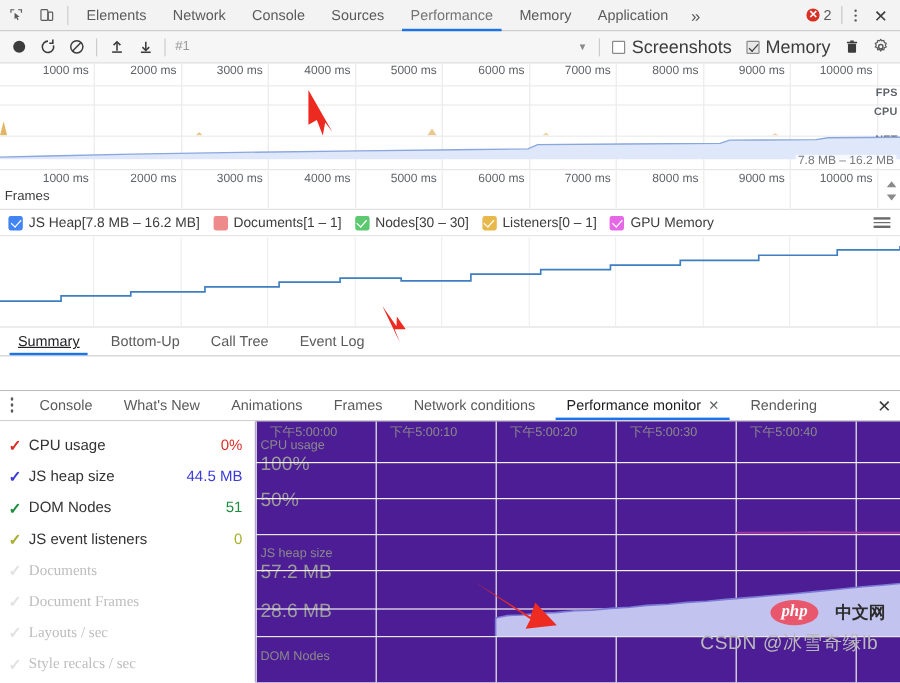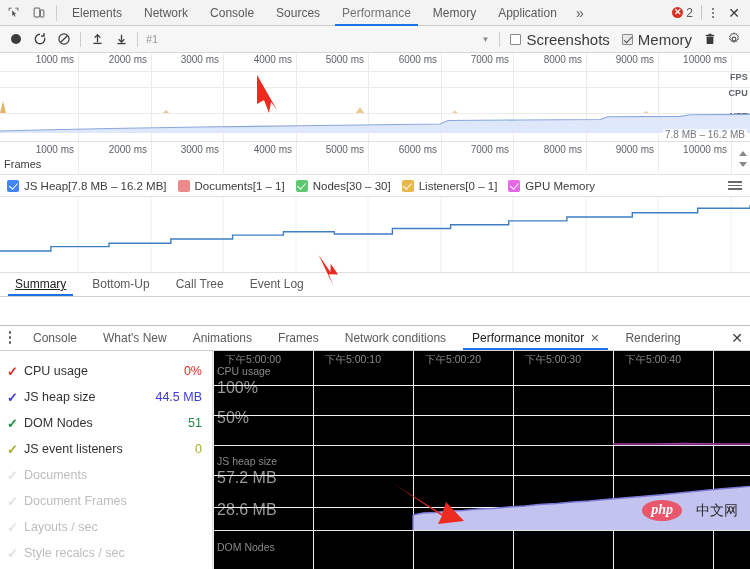--- a/index.html
+++ b/index.html
@@ -132,24 +132,24 @@
   .dclose{ margin-left:auto; width:26px; height:25px; display:flex; align-items:center; justify-content:center; font-size:14px; color:#3c3c3c; cursor:pointer;}
 
   .pm-body{ flex:1; display:flex; overflow:hidden; position:relative; }
   .pm-side{ width:213px; flex:none; border-right:1px solid #e0e0e0; padding-top:7px; background:#fff;}
   .pm-metric{
     display:flex; align-items:center; height:26px; padding:0 10px 0 7px; font-size:12.5px; cursor:pointer;
   }
   .pm-check{ width:17px; flex:none; font-size:13px; line-height:1; font-weight:bold; }
   .pm-name{ flex:1; }
   .pm-val{ font-variant-numeric:tabular-nums; }
-  .pm-metric.off .pm-name{ color:#bdbdbd; }
+  .pm-metric.off .pm-name{ color:#bdbdbd;font-family:Liberation Serif, serif; }
   .pm-metric.off .pm-check{ color:#e2e2e2; }
 
-  .pm-graph{ flex:1; position:relative; overflow:hidden; background:#000000; }
+  .pm-graph{ flex:1; position:relative; overflow:hidden; background:#4c1d95; }
   .pm-timelbl{ position:absolute; top:2px; font-size:10.5px; color:#8a8a8a; white-space:nowrap; }
   .pm-vgrid{ position:absolute; top:0; bottom:0; border-left:1px solid #f0f0f0; }
   .pm-hgrid{ position:absolute; left:0; right:0; border-top:1px solid #f2f2f2; }
   .pm-secname{ position:absolute; font-size:10.5px; color:#8a8a8a; left:4px; white-space:nowrap;}
   .pm-axislbl{ position:absolute; font-size:16px; color:#9a9a9a; left:4px; white-space:nowrap;}
   .pm-divider{ position:absolute; left:0; right:0; height:1px; background:#e6e6e6; }
 
   
   .arrow{ position:absolute; pointer-events:none; }
 
@@ -158,21 +158,21 @@
     position:absolute; font-size:16px; color:#b9b9b9; white-space:nowrap; pointer-events:none;
     letter-spacing:.5px;
   }
   .wm-php{
     position:absolute; display:flex; align-items:center; gap:14px; pointer-events:none;
   }
   .wm-php .oval{
     background:#e8576b; color:#fff; border-radius:50%/50%; padding:2px 9px 3px 9px;
     font-size:14px; font-style:italic; font-family:"Liberation Serif", serif; font-weight:bold;
   }
-  .wm-php .cn{ font-size:14px; color:#2b2b2b; font-weight:normal; }
+  .wm-php .cn{ font-size:14px; color:#2b2b2b; font-weight:bold; }
 </style>
 </head>
 <body>
 
 <div id="app">
 
   <div class="topbar">
     <div class="tb-icon" title="Inspect">
       <svg width="13" height="13" viewBox="0 0 16 16">
           <path d="M2 2h4v1.2H3.2v2.6H2V2zM10 2h4v3.8h-1.2V3.2H10V2z" fill="#5a5a5a"></path>
@@ -517,20 +517,21 @@
         </svg>
         <div class="pm-divider" style="top:179px;"></div>
 
         <div class="pm-secname" style="top:190px;">DOM Nodes</div>
       </div>
 
       <div class="wm-php" style="right:12px; bottom:48px;">
         <span class="oval">php</span>
         <span class="cn">中文网</span>
       </div>
+      <div class="wm-csdn" style="right:18px; bottom:22px;">CSDN @冰雪奇缘lb</div>
     </div>
   </div>
 
   <svg class="arrow" style="left:252px; top:72px;" width="40" height="46">
     <path d="M5 3 L25 38 L19 30 L17 41 L12 28 L5 32 Z" fill="#ed2a20"></path>
   </svg>
   <svg class="arrow" style="left:310px; top:250px;" width="42" height="42">
     <path d="M12 3 L20 22 L22 14 L27 26 L18 24 L20 36 Z" fill="#ed2a20" transform="rotate(-12 20 20)"></path>
   </svg>
   <svg class="arrow" style="left:390px; top:480px;" width="80" height="50">

